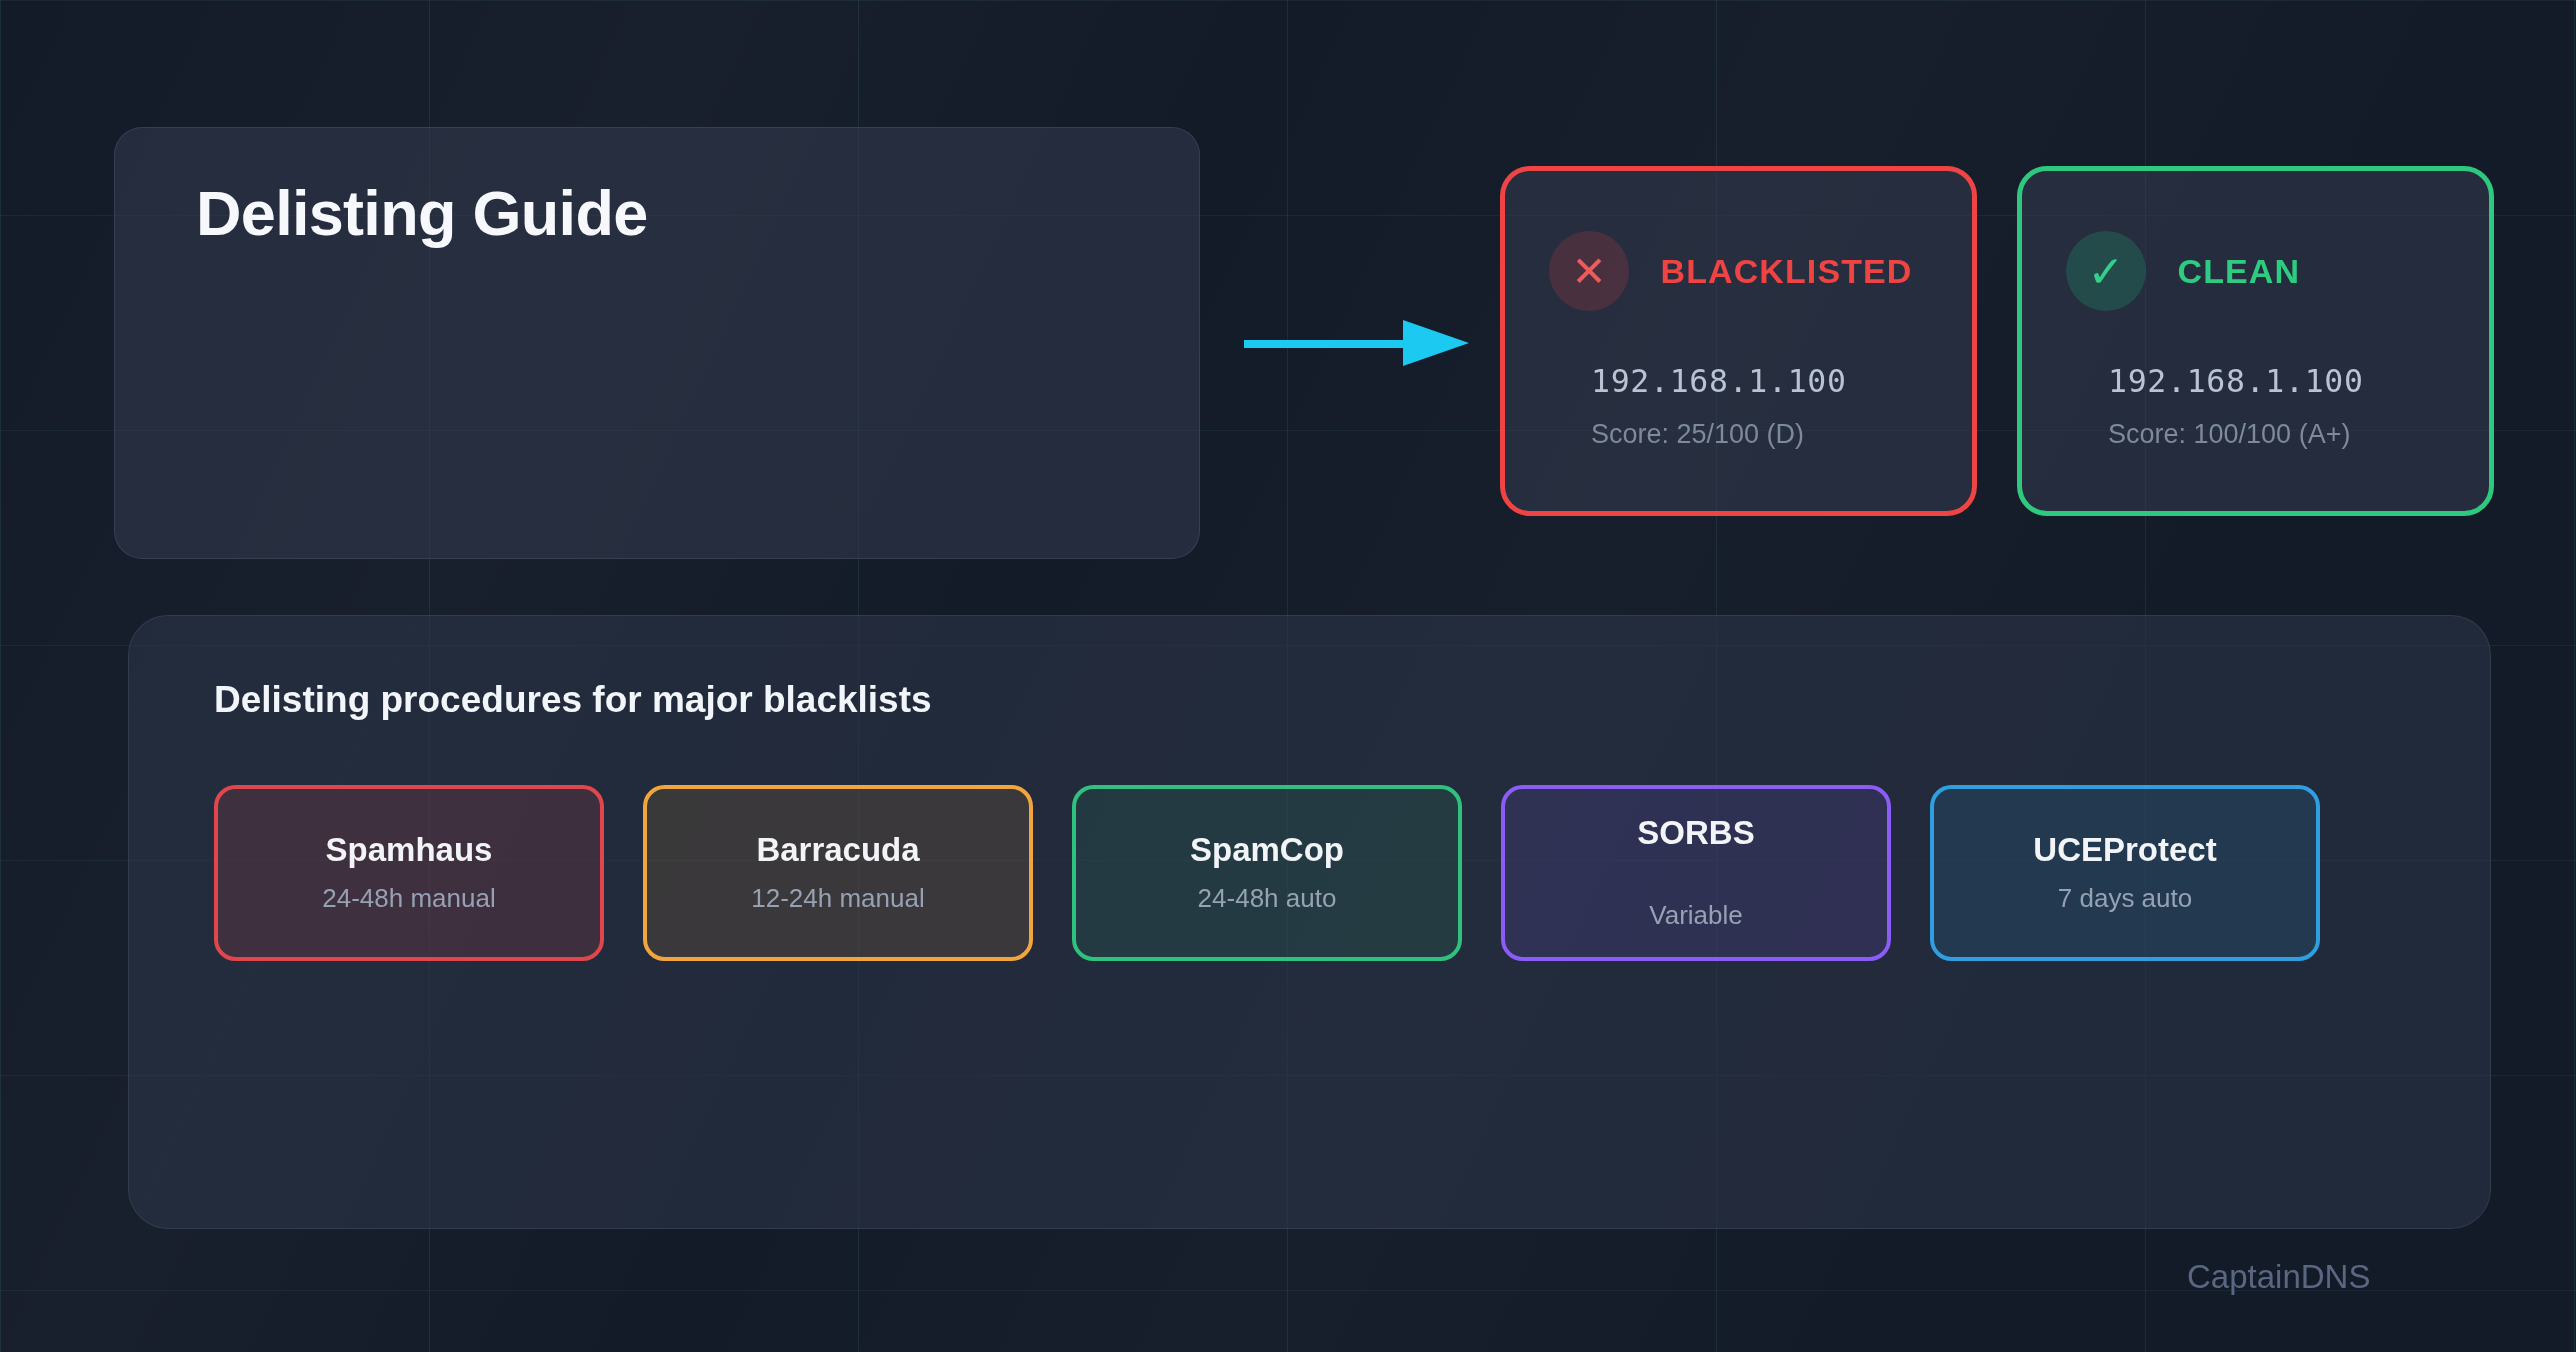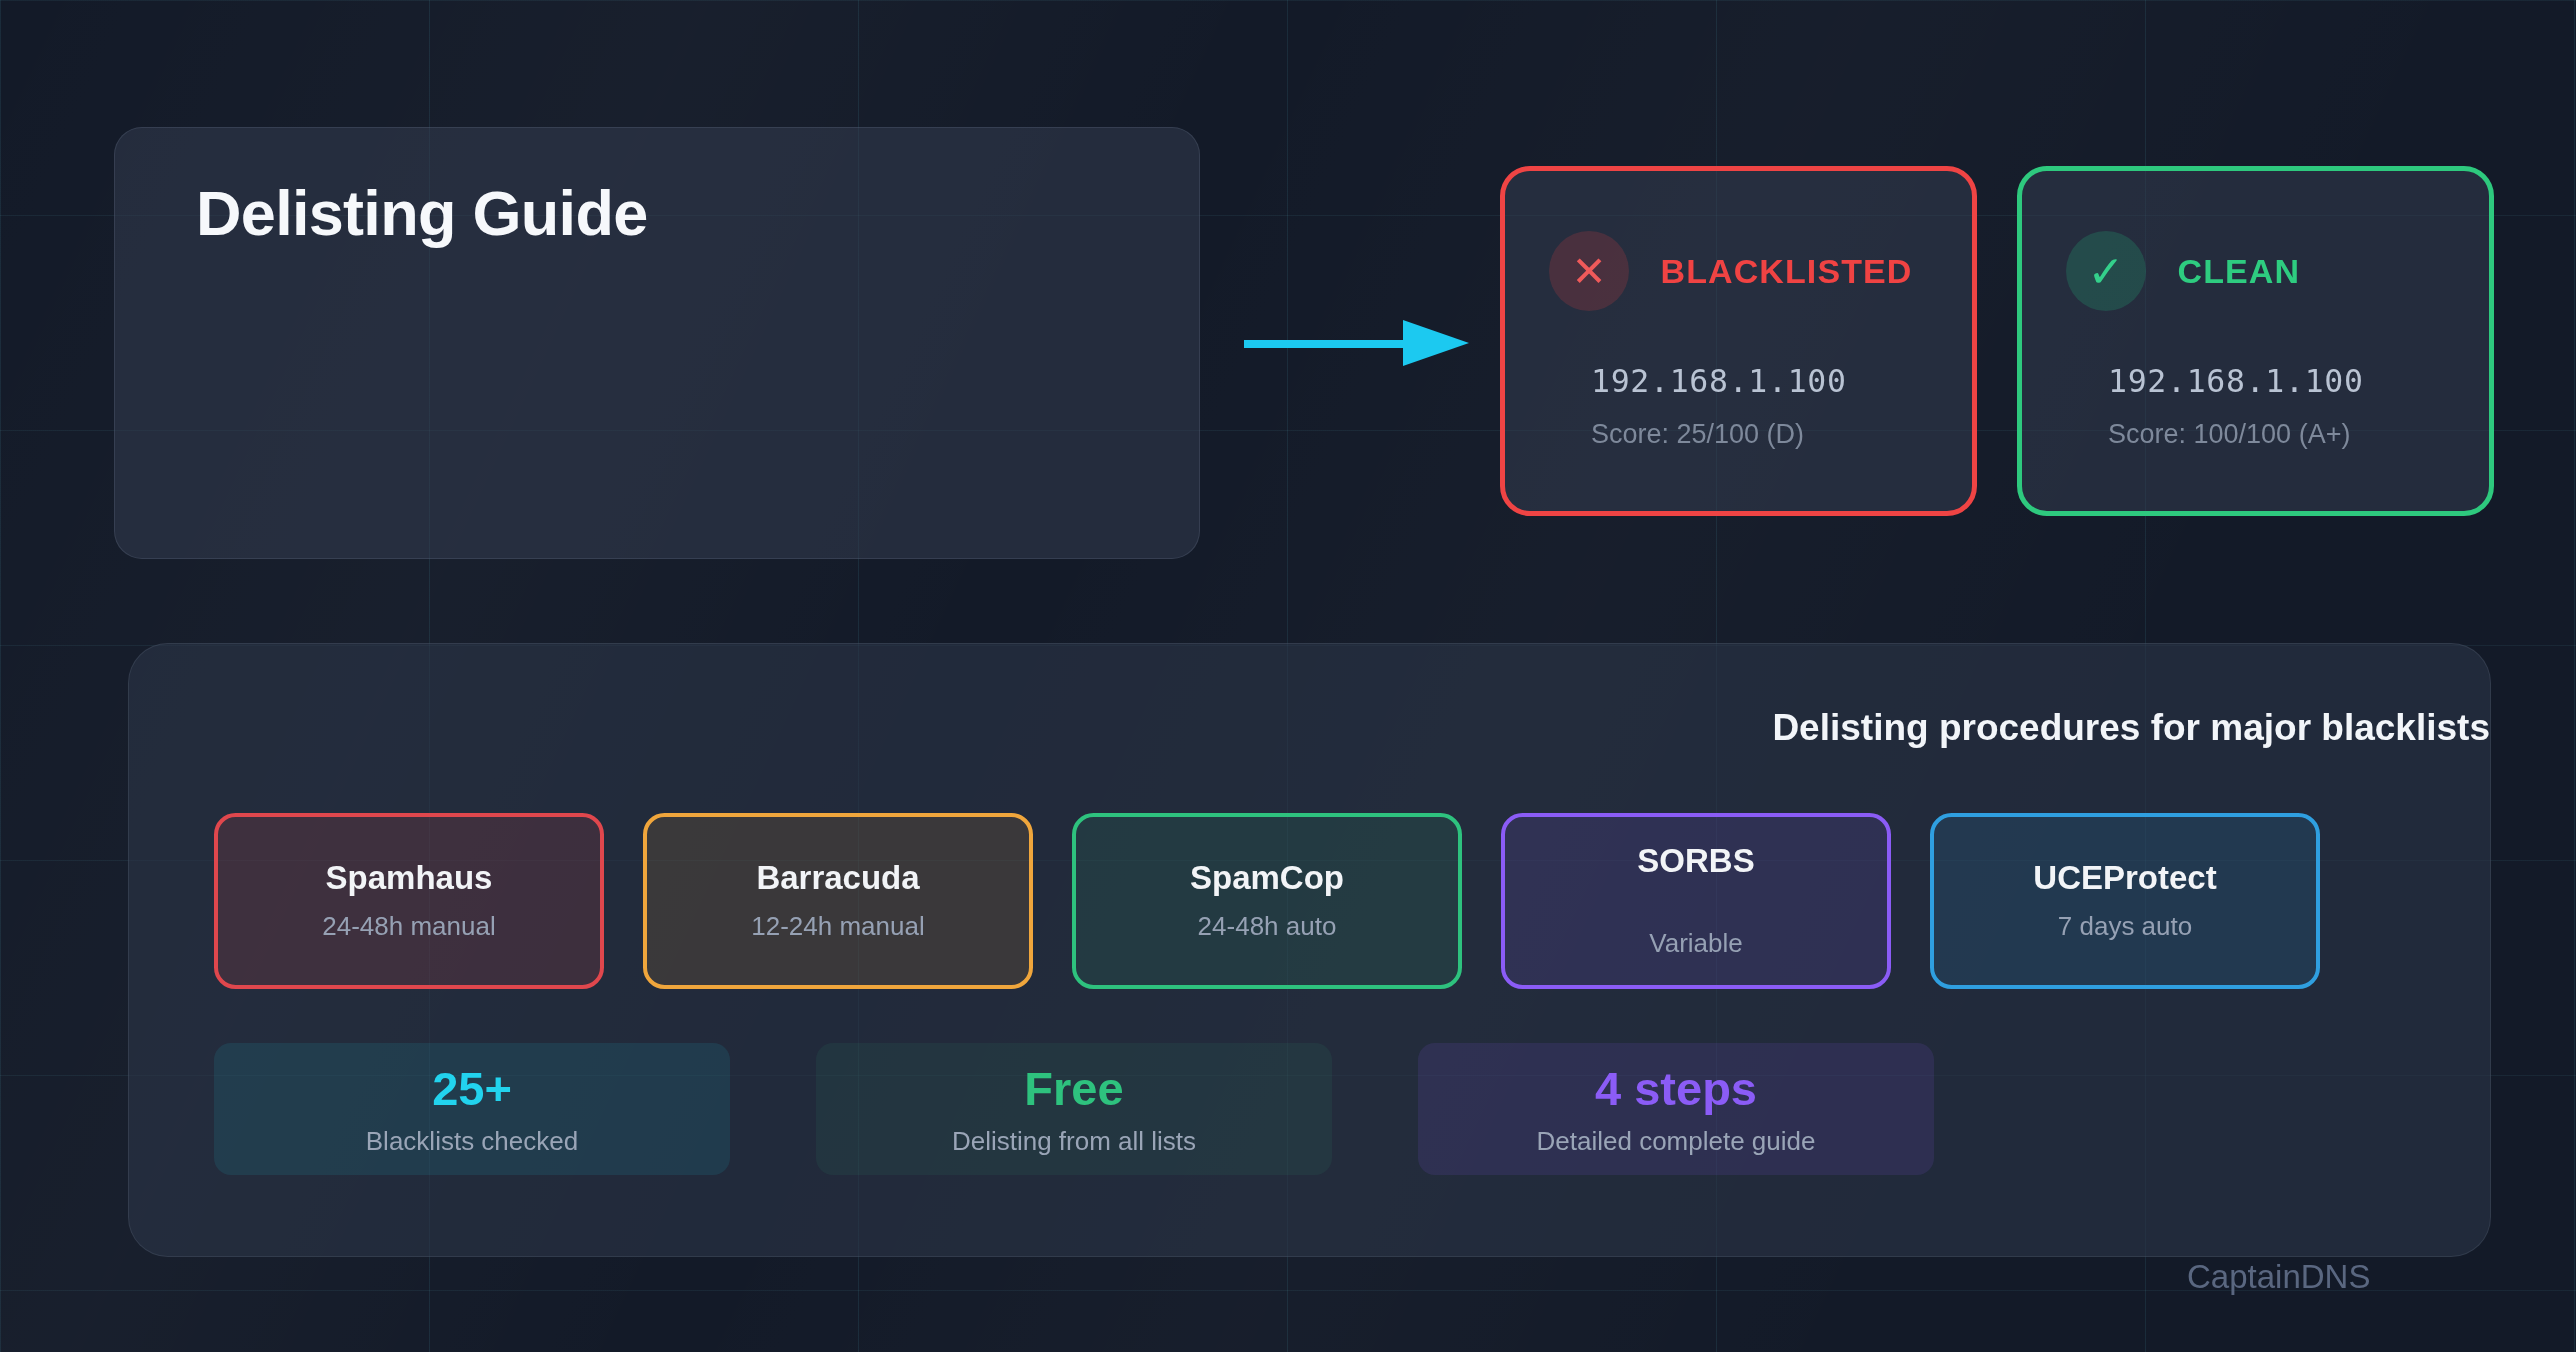--- a/index.html
+++ b/index.html
@@ -46,22 +46,22 @@
   .blacklisted .status-circle{background:rgba(239,68,68,0.18);color:#ef5a5a;font-size:42px;}
   .clean .status-circle{background:rgba(34,197,130,0.20);color:#34d08b;font-size:44px;}
   .status-label{margin-left:31.5px;font-size:34px;font-weight:700;letter-spacing:1.1px;}
   .blacklisted .status-label{color:#f04343;}
   .clean .status-label{color:#2ecc80;}
   .ip{margin:52px 0 0 42px;font-family:"DejaVu Sans Mono",monospace;font-size:31.5px;
     color:#b9c3d3;letter-spacing:0.7px;}
   .score{margin:20px 0 0 42px;font-size:27px;color:#7e899b;}
 
   
-  .panel{left:128px;top:643px;width:2363px;height:614px;border-radius:40px;box-sizing:border-box;
-    background:rgba(44,54,71,0.60);border:1.4px solid rgba(148,163,184,0.14);text-align:right;}
+  .panel{left:128px;top:615px;width:2363px;height:614px;border-radius:40px;box-sizing:border-box;
+    background:rgba(44,54,71,0.60);border:1.4px solid rgba(148,163,184,0.14);}
   .panel h2{margin:63px 0 0 85px;font-size:37px;line-height:1.15;font-weight:700;color:#f2f5f9;}
   .bl-row{display:flex;gap:39px;margin:63px 0 0 85px;}
   .bl-card{width:390px;height:176px;border-radius:21.5px;box-sizing:border-box;border:4.3px solid;
     display:flex;flex-direction:column;align-items:center;justify-content:center;gap:14.3px;}
   .bl-card .bl-name{font-size:33px;font-weight:700;color:#f2f4f7;}
   .bl-card .bl-time{font-size:26px;color:#96a1b4;}
   .bl-spamhaus{border-color:#e0474d;background:rgba(224,71,77,0.15);}
   .bl-barracuda{border-color:#f0a63c;background:rgba(240,166,60,0.12);}
   .bl-spamcop{border-color:#2ec27e;background:rgba(46,194,126,0.10);}
   .bl-sorbs{border-color:#8b5cf6;background:rgba(139,92,246,0.13);gap:48px;}
@@ -137,31 +137,17 @@
       <div class="bl-card bl-sorbs">
         <div class="bl-name">SORBS</div>
         <div class="bl-time">Variable</div>
       </div>
       <div class="bl-card bl-uceprotect">
         <div class="bl-name">UCEProtect</div>
         <div class="bl-time">7 days auto</div>
       </div>
     </div>
 
-    <div class="stat-row">
-      <div class="stat-pill stat-cyan">
-        <div class="stat-value">25+</div>
-        <div class="stat-label">Blacklists checked</div>
-      </div>
-      <div class="stat-pill stat-green">
-        <div class="stat-value">Free</div>
-        <div class="stat-label">Delisting from all lists</div>
-      </div>
-      <div class="stat-pill stat-purple">
-        <div class="stat-value">4 steps</div>
-        <div class="stat-label">Detailed complete guide</div>
-      </div>
-    </div>
   </section>
 
   <div class="z watermark">CaptainDNS</div>
 </div>
 
 
 </body></html>

